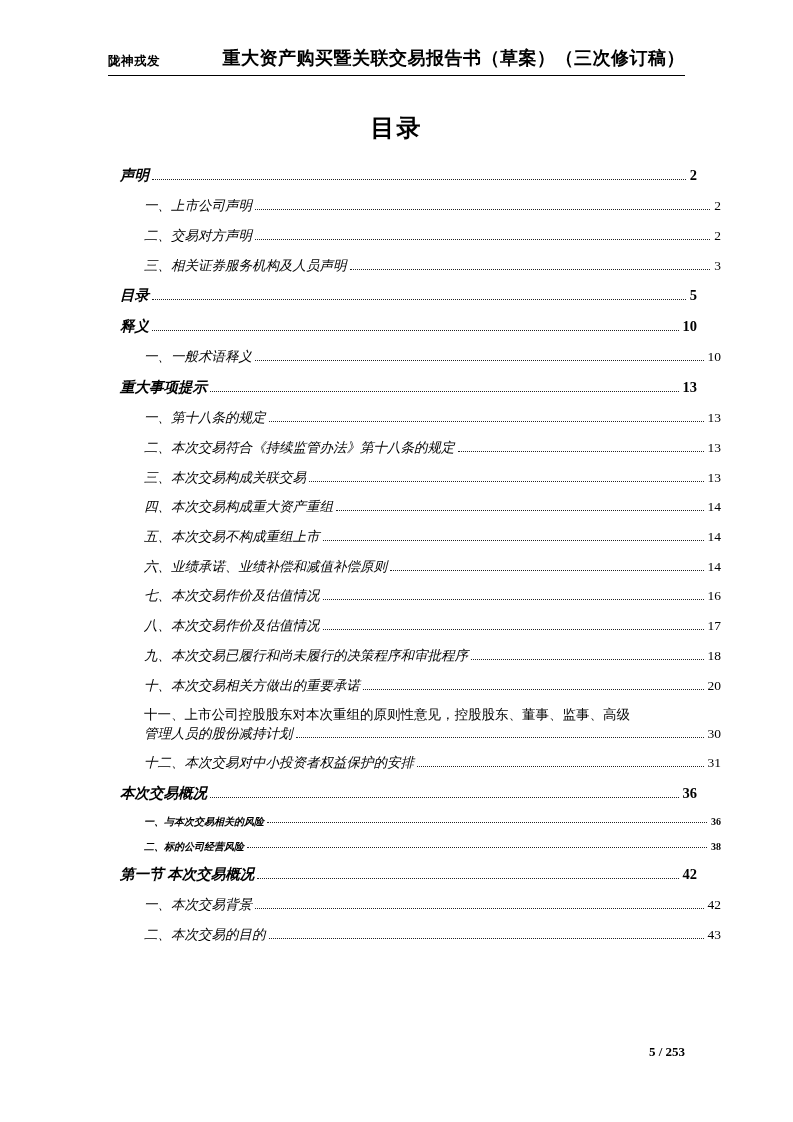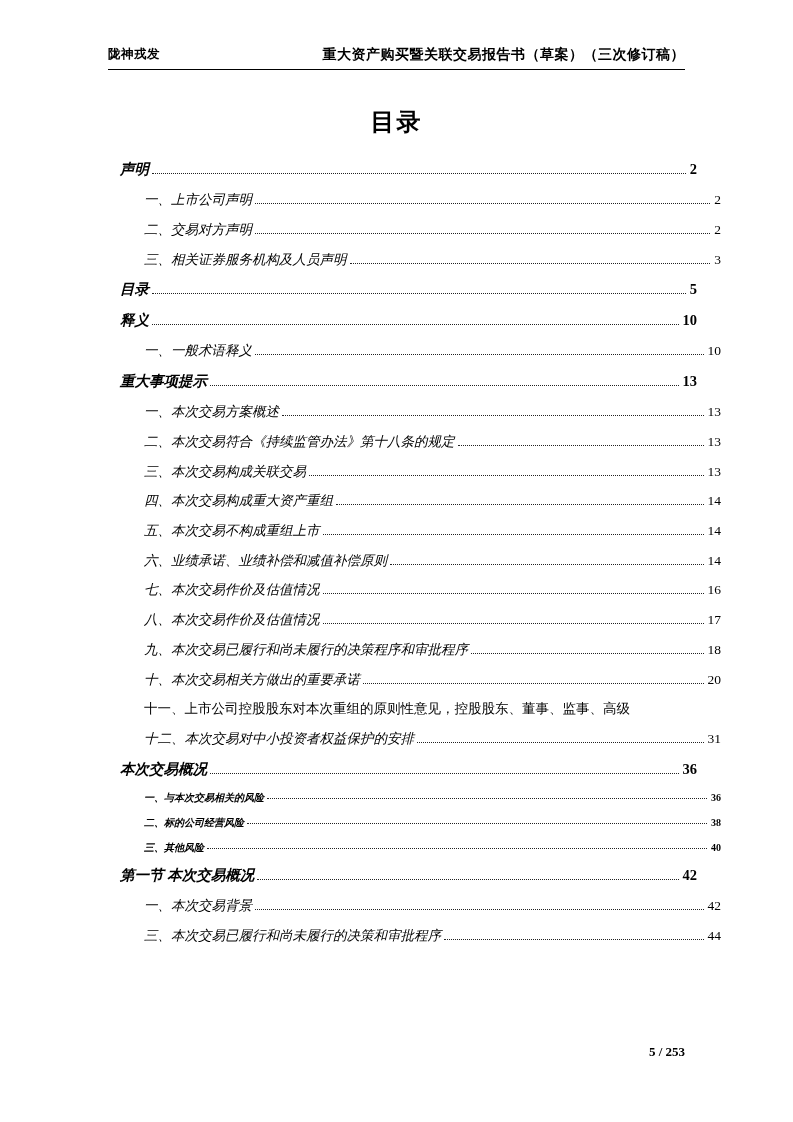--- a/index.html
+++ b/index.html
@@ -16,34 +16,34 @@
     width: 793px;
     height: 1122px;
     margin: 0 auto;
     background: #ffffff;
     box-sizing: border-box;
     padding: 46px 108px 40px 108px;
   }
   
   .header {
     display: flex;
-    align-items: flex-start;
+    align-items: flex-end;
     justify-content: space-between;
     font-weight: bold;
     font-size: 12.5px;
     padding-bottom: 5px;
     border-bottom: 1.2px solid #000;
     letter-spacing: 0.5px;
   }
   .header-left {
     white-space: nowrap;
   }
   .header-right {
     white-space: nowrap;
-    font-size: 14px;
+    font-size: 18px;
   }
   
   .doc-title {
     text-align: center;
     font-weight: bold;
     font-size: 24px;
     margin-top: 36px;
     margin-bottom: 22px;
     letter-spacing: 2px;
   }
@@ -163,21 +163,21 @@
         <span class="txt">一、一般术语释义</span>
         <span class="leader"></span>
         <span class="pg">10</span>
       </div>
       <div class="toc-entry lvl-1">
         <span class="txt">重大事项提示</span>
         <span class="leader"></span>
         <span class="pg">13</span>
       </div>
       <div class="toc-entry lvl-2">
-        <span class="txt">一、本次交易方案概述</span>
+        <span class="txt">一、第十八条的规定</span>
         <span class="leader"></span>
         <span class="pg">13</span>
       </div>
       <div class="toc-entry lvl-2">
         <span class="txt">二、本次交易符合《持续监管办法》第十八条的规定</span>
         <span class="leader"></span>
         <span class="pg">13</span>
       </div>
       <div class="toc-entry lvl-2">
         <span class="txt">三、本次交易构成关联交易</span>
@@ -214,20 +214,25 @@
         <span class="leader"></span>
         <span class="pg">18</span>
       </div>
       <div class="toc-entry lvl-2">
         <span class="txt">十、本次交易相关方做出的重要承诺</span>
         <span class="leader"></span>
         <span class="pg">20</span>
       </div>
       <div class="toc-entry lvl-2 wrap">
         <span class="line1">十一、上市公司控股股东对本次重组的原则性意见，控股股东、董事、监事、高级</span>
+        <span class="line2">
+          <span class="txt">管理人员的股份减持计划</span>
+          <span class="leader"></span>
+          <span class="pg">30</span>
+        </span>
       </div>
       <div class="toc-entry lvl-2">
         <span class="txt">十二、本次交易对中小投资者权益保护的安排</span>
         <span class="leader"></span>
         <span class="pg">31</span>
       </div>
       <div class="toc-entry lvl-1">
         <span class="txt">本次交易概况</span>
         <span class="leader"></span>
         <span class="pg">36</span>
@@ -235,37 +240,32 @@
       <div class="toc-entry lvl-2b">
         <span class="txt">一、与本次交易相关的风险</span>
         <span class="leader"></span>
         <span class="pg">36</span>
       </div>
       <div class="toc-entry lvl-2b">
         <span class="txt">二、标的公司经营风险</span>
         <span class="leader"></span>
         <span class="pg">38</span>
       </div>
-      <div class="toc-entry lvl-2b">
-        <span class="txt">三、其他风险</span>
-        <span class="leader"></span>
-        <span class="pg">40</span>
-      </div>
       <div class="toc-entry lvl-1">
         <span class="txt">第一节 本次交易概况</span>
         <span class="leader"></span>
         <span class="pg">42</span>
       </div>
       <div class="toc-entry lvl-2">
         <span class="txt">一、本次交易背景</span>
         <span class="leader"></span>
         <span class="pg">42</span>
       </div>
       <div class="toc-entry lvl-2">
-        <span class="txt">三、本次交易已履行和尚未履行的决策和审批程序</span>
-        <span class="leader"></span>
-        <span class="pg">44</span>
+        <span class="txt">二、本次交易的目的</span>
+        <span class="leader"></span>
+        <span class="pg">43</span>
       </div>
     </div>
 
   <div class="footer">5 / 253</div>
 
 </div>
 
 </body></html>

